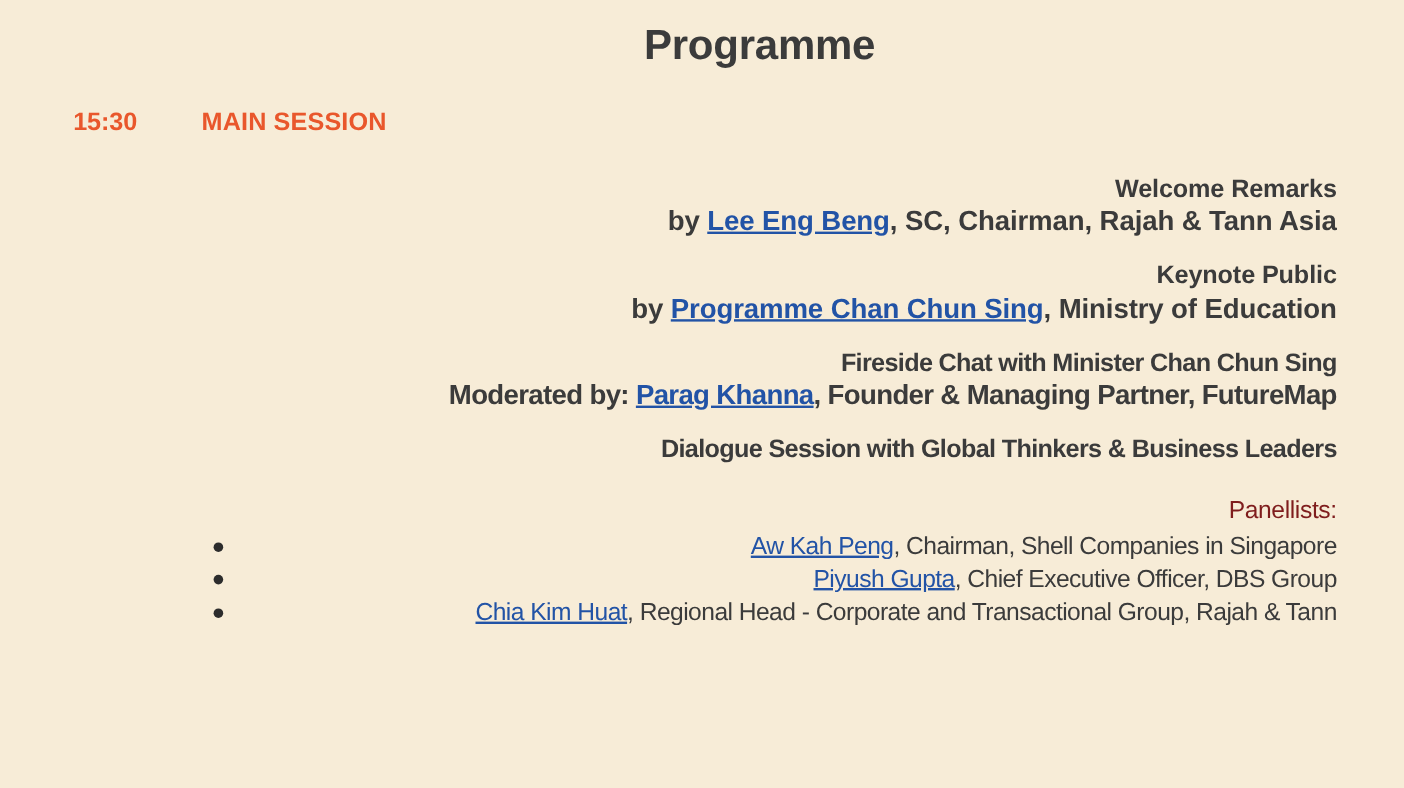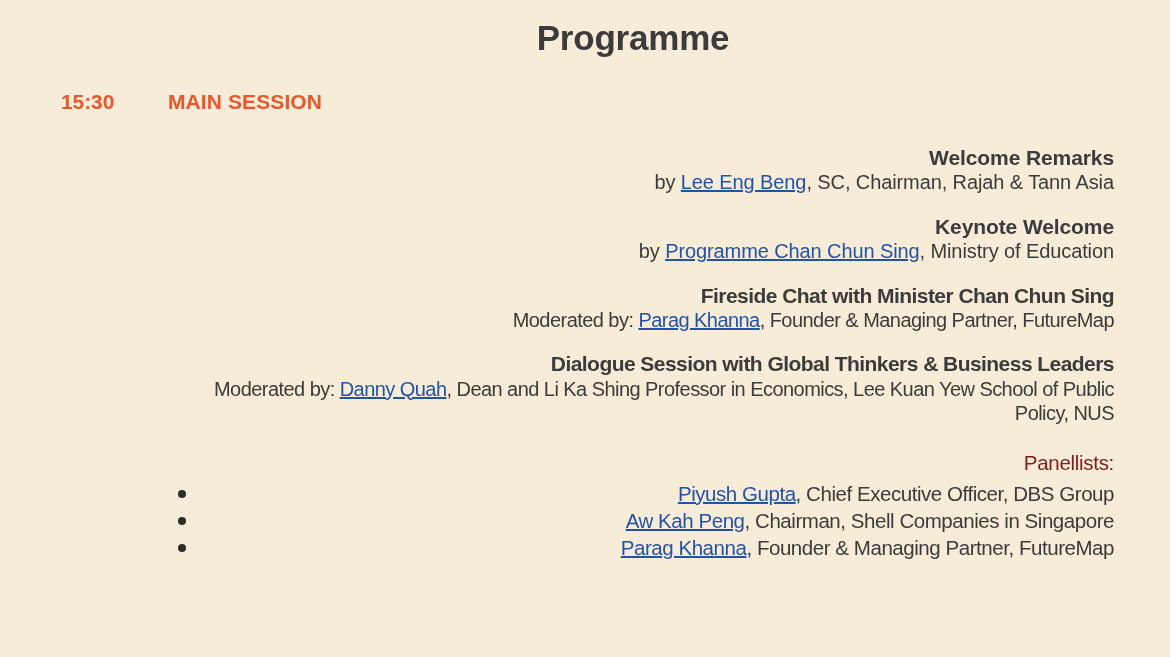--- a/index.html
+++ b/index.html
@@ -75,22 +75,22 @@
   .item:last-child { margin-bottom: 0; }
 
   .item-title {
     font-size: 21px;
     font-weight: bold;
     color: #3b3b3b;
     line-height: 1.16;
     letter-spacing: -0.1px;
   }
   .item-sub {
-    font-size: 20px;
-    font-weight: normal;
+    font-size: 23px;
+    font-weight: bold;
     color: #3b3b3b;
     line-height: 1.22;
     letter-spacing: -0.1px;
   }
 
   
   .cond .item-title,
   .cond .item-sub {
     letter-spacing: -0.55px;
   }
@@ -149,37 +149,36 @@
   </div>
 
   <div class="body-block">
 
     <div class="item">
       <div class="item-title">Welcome Remarks</div>
       <div class="item-sub"><span>by </span><a class="person" href="#">Lee Eng Beng</a><span>, SC, Chairman, Rajah &amp; Tann Asia</span></div>
     </div>
 
     <div class="item">
-      <div class="item-title">Keynote Welcome</div>
+      <div class="item-title">Keynote Public</div>
       <div class="item-sub"><span>by </span><a class="person" href="#">Programme Chan Chun Sing</a><span>, Ministry of Education</span></div>
     </div>
 
     <div class="item cond">
       <div class="item-title">Fireside Chat with Minister Chan Chun Sing</div>
       <div class="item-sub"><span>Moderated by: </span><a class="person" href="#">Parag Khanna</a><span>, Founder &amp; Managing Partner, FutureMap</span></div>
     </div>
 
     <div class="item cond">
       <div class="item-title">Dialogue Session with Global Thinkers &amp; Business Leaders</div>
-      <div class="item-sub"><span>Moderated by: </span><a class="person" href="#">Danny Quah</a><span>, Dean and Li Ka Shing Professor in Economics, Lee Kuan Yew School of Public Policy, NUS</span></div>
 
       <div class="panellists-wrap">
         <div class="panellists-label">Panellists:</div>
         <ul class="panellists">
+          <li><span class="bullet"></span><a class="person" href="#">Aw Kah Peng</a><span>, Chairman, Shell Companies in Singapore</span></li>
           <li><span class="bullet"></span><a class="person" href="#">Piyush Gupta</a><span>, Chief Executive Officer, DBS Group</span></li>
-          <li><span class="bullet"></span><a class="person" href="#">Aw Kah Peng</a><span>, Chairman, Shell Companies in Singapore</span></li>
-          <li><span class="bullet"></span><a class="person" href="#">Parag Khanna</a><span>, Founder &amp; Managing Partner, FutureMap</span></li>
+          <li><span class="bullet"></span><a class="person" href="#">Chia Kim Huat</a><span>, Regional Head - Corporate and Transactional Group, Rajah &amp; Tann</span></li>
         </ul>
       </div>
     </div>
 
   </div>
 </div>
 
 </body></html>

